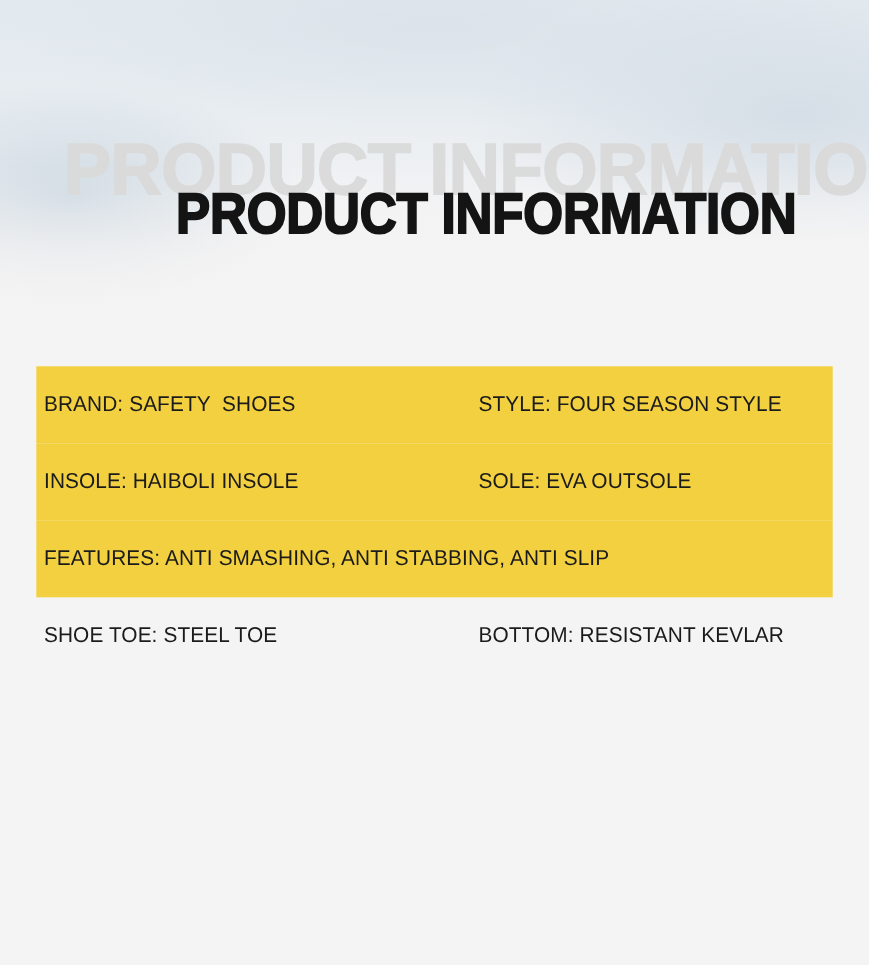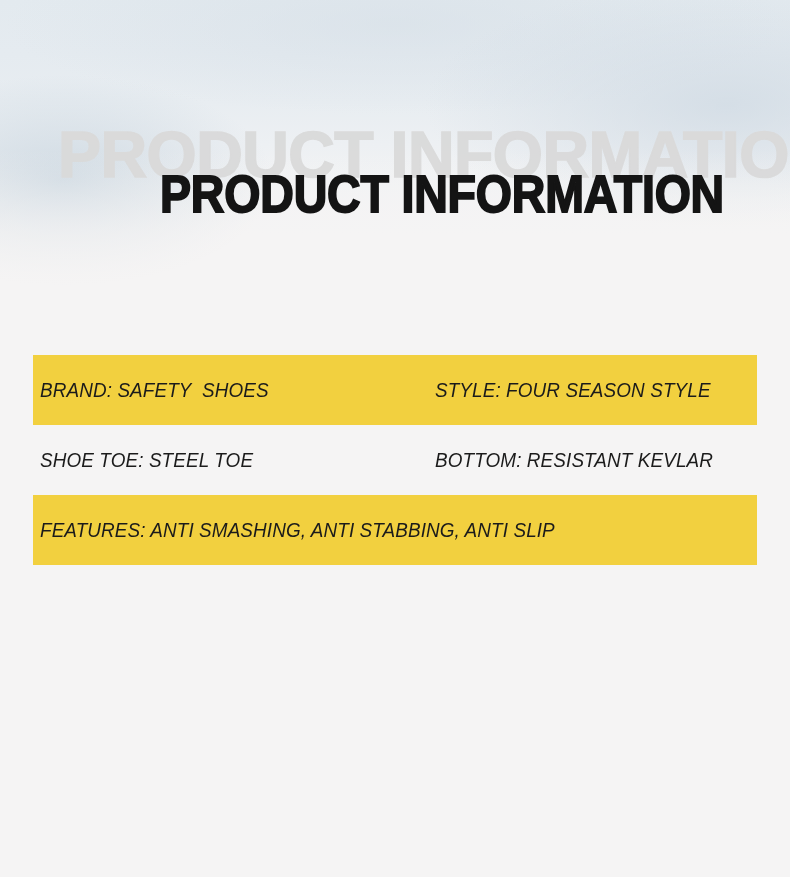--- a/index.html
+++ b/index.html
@@ -91,23 +91,22 @@
     white-space: nowrap;
     transform: scaleY(1.10) scaleX(0.99);
     transform-origin: left top;
     -webkit-text-stroke: 1.7px #141414;
   }
 
   
   .spec-table {
     position: absolute;
     left: 33px;
-    top: 355px;
+    top: 333px;
     width: 724px;
-    font-style: italic;
   }
   .spec-row {
     position: relative;
     height: 70px;
     display: flex;
     align-items: center;
     box-sizing: border-box;
   }
   .spec-row.highlight {
     background: #f2d03f;
@@ -153,25 +152,29 @@
   </div>
 
   <div class="spec-table">
 
     <div class="spec-row highlight">
       <div class="spec-cell left">BRAND: SAFETY  SHOES</div>
       <div class="spec-cell right">STYLE: FOUR SEASON STYLE</div>
     </div>
 
 
+    <div class="spec-row highlight">
+      <div class="spec-cell left">INSOLE: HAIBOLI INSOLE</div>
+      <div class="spec-cell right">SOLE: EVA OUTSOLE</div>
+    </div>
+
+    <div class="spec-row highlight">
+      <div class="spec-cell full">FEATURES: ANTI SMASHING, ANTI STABBING, ANTI SLIP</div>
+    </div>
 
     <div class="spec-row plain">
       <div class="spec-cell left">SHOE TOE: STEEL TOE</div>
       <div class="spec-cell right">BOTTOM: RESISTANT KEVLAR</div>
-    </div>
-
-    <div class="spec-row highlight">
-      <div class="spec-cell full">FEATURES: ANTI SMASHING, ANTI STABBING, ANTI SLIP</div>
     </div>
 
   </div>
 
 </div>
 
 </body></html>

